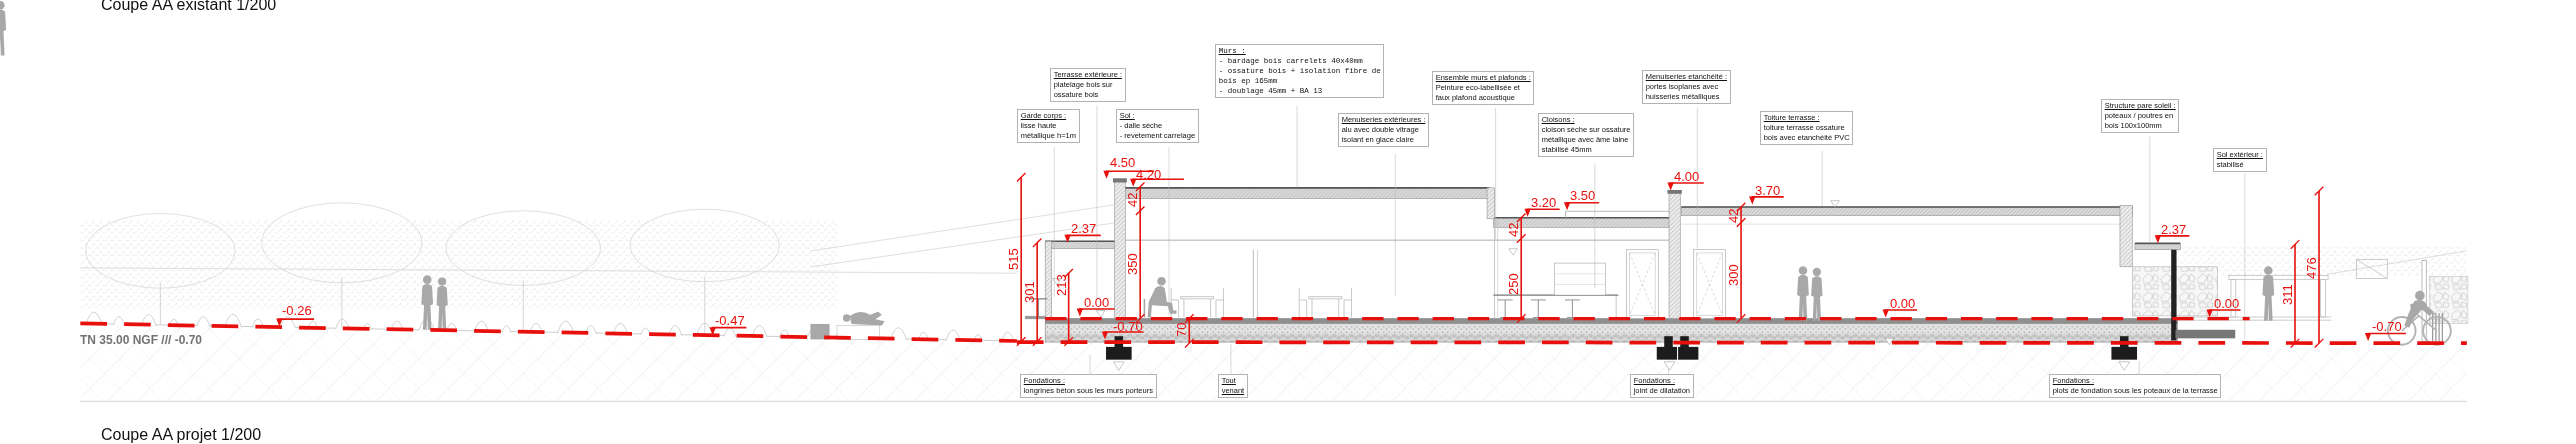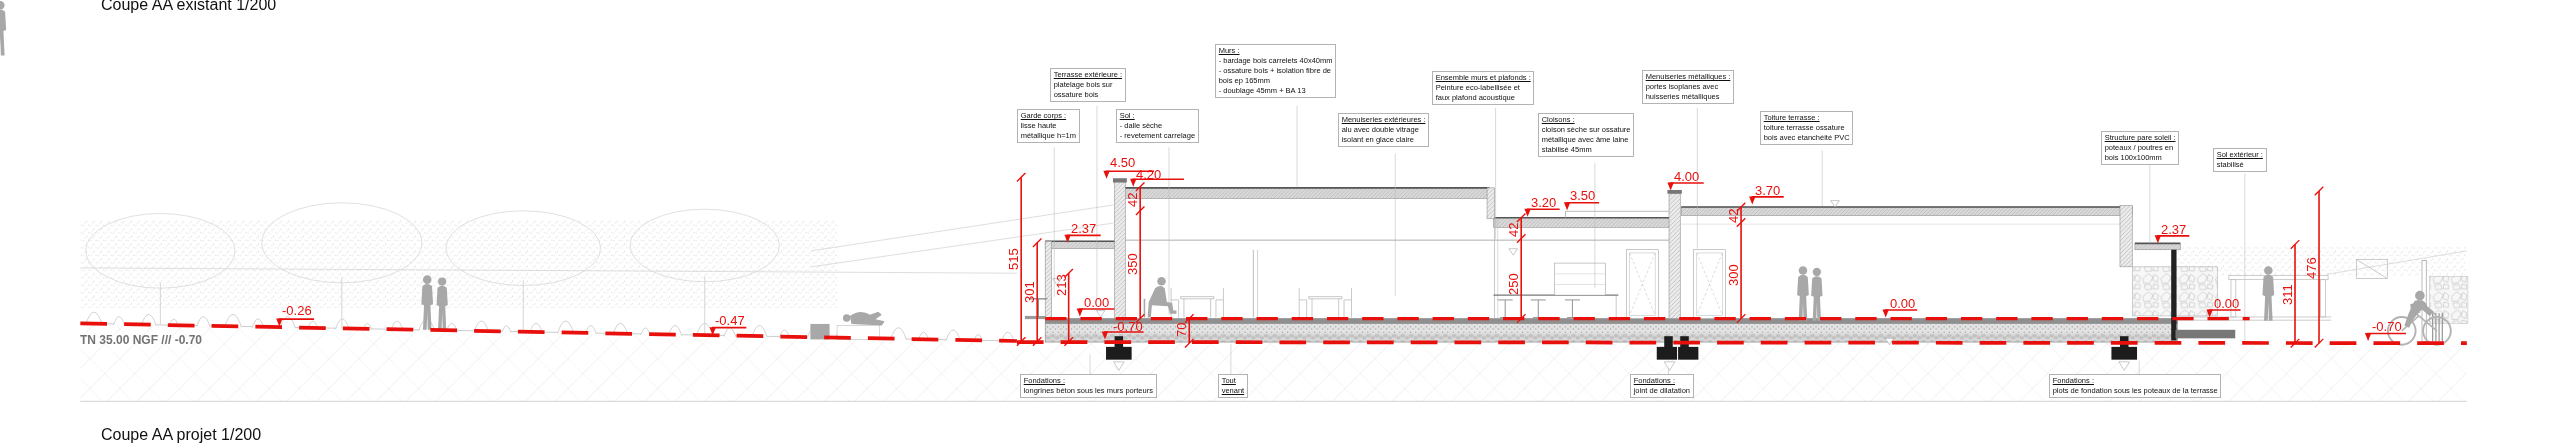--- a/index.html
+++ b/index.html
@@ -346,21 +346,21 @@
   <div class="box" style="left:1017px;top:109px;">
     <span class="bt">Garde corps :</span>
     <span class="bl">lisse haute</span>
     <span class="bl">métallique h=1m</span>
   </div>
   <div class="box" style="left:1116px;top:109px;">
     <span class="bt">Sol :</span>
     <span class="bl">- dalle sèche</span>
     <span class="bl">- revetement carrelage</span>
   </div>
-  <div class="box" style="left:1215px;top:44px;">
+  <div class="box" style="left:1215px;top:44px;font-family:Liberation Mono, monospace;">
     <span class="bt">Murs :</span>
     <span class="bl">- bardage bois carrelets 40x40mm</span>
     <span class="bl">- ossature bois + isolation fibre de</span>
     <span class="bl">bois ep 165mm</span>
     <span class="bl">- doublage 45mm + BA 13</span>
   </div>
   <div class="box" style="left:1338px;top:113px;">
     <span class="bt">Menuiseries extérieures :</span>
     <span class="bl">alu avec double vitrage</span>
     <span class="bl">isolant en glace claire</span>
@@ -370,30 +370,30 @@
     <span class="bl">Peinture eco-labellisée et</span>
     <span class="bl">faux plafond acoustique</span>
   </div>
   <div class="box" style="left:1538px;top:113px;">
     <span class="bt">Cloisons :</span>
     <span class="bl">cloison sèche sur ossature</span>
     <span class="bl">métallique avec âme laine</span>
     <span class="bl">stabilisé 45mm</span>
   </div>
   <div class="box" style="left:1642px;top:70px;">
-    <span class="bt">Menuiseries métalliques :</span>
+    <span class="bt">Menuiseries etanchéité :</span>
     <span class="bl">portes isoplanes avec</span>
     <span class="bl">huisseries métalliques</span>
   </div>
   <div class="box" style="left:1760px;top:111px;">
     <span class="bt">Toiture terrasse :</span>
     <span class="bl">toiture terrasse ossature</span>
     <span class="bl">bois avec etanchéité PVC</span>
   </div>
-  <div class="box" style="left:2101px;top:99px;margin-top:32px;">
+  <div class="box" style="left:2101px;top:99px;">
     <span class="bt">Structure pare soleil :</span>
     <span class="bl">poteaux / poutres en</span>
     <span class="bl">bois 100x100mm</span>
   </div>
   <div class="box" style="left:2213px;top:148px;">
     <span class="bt">Sol extérieur :</span>
     <span class="bl">stabilisé</span>
   </div>
   <div class="box" style="left:1020px;top:374px;">
     <span class="bt">Fondations :</span>

